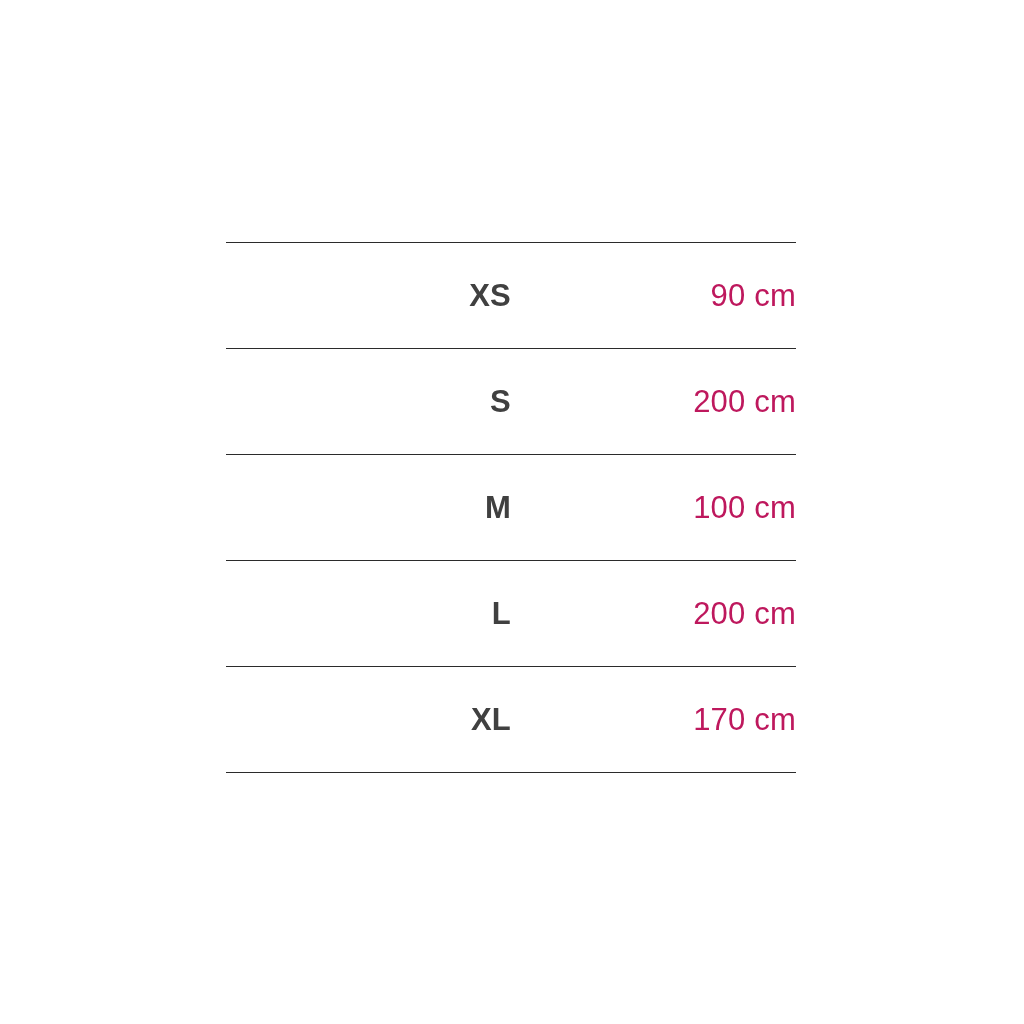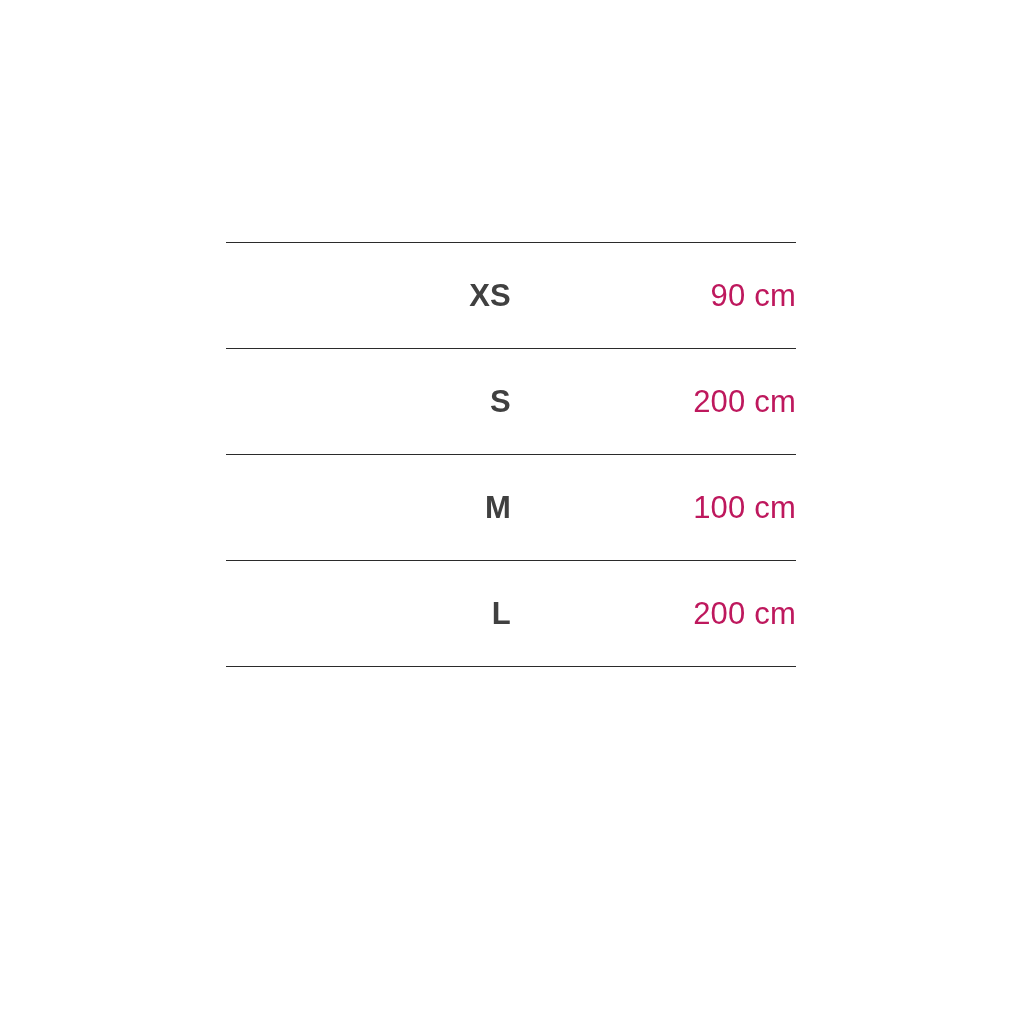--- a/index.html
+++ b/index.html
@@ -78,15 +78,19 @@
         <td class="cell-measure">200 cm</td>
       </tr>
       <tr>
         <td class="cell-size">M</td>
         <td class="cell-measure">100 cm</td>
       </tr>
       <tr>
         <td class="cell-size">L</td>
         <td class="cell-measure">200 cm</td>
       </tr>
+      <tr>
+        <td class="cell-size">XL</td>
+        <td class="cell-measure">170 cm</td>
+      </tr>
     </tbody>
   </table>
 </div>
 
 </body></html>

